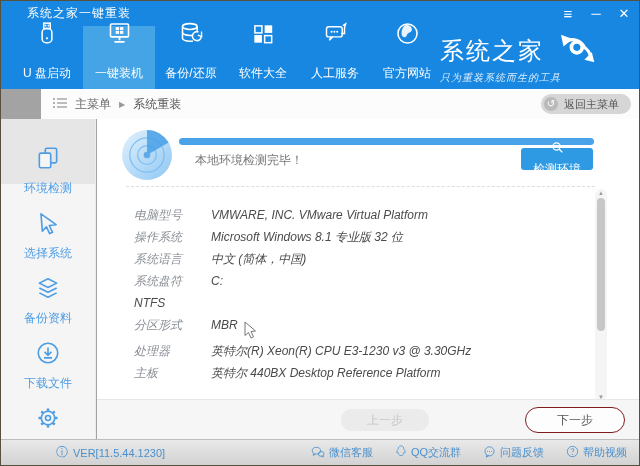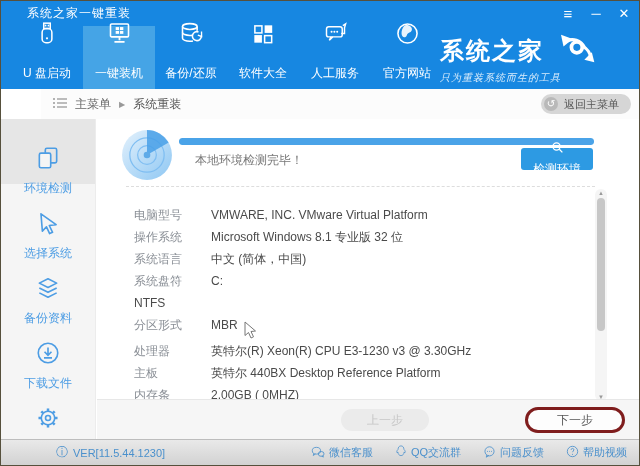--- a/index.html
+++ b/index.html
@@ -1,38 +1,38 @@
 <!DOCTYPE html>
 <html><head>
 <meta charset="utf-8">
 <style>
   * { box-sizing: border-box; margin: 0; padding: 0; }
   html,body { background:#2b2a26; }
   .window {
     position: relative; width: 640px; height: 466px; margin: 0 auto;
-    background: #ffffff; overflow: hidden;
+    background: #a3a3a3; overflow: hidden;
     border: 1px solid #56503c;
     font-family: "Liberation Sans", "DejaVu Sans", sans-serif;
   }
   
   .titlebar { position:absolute; top:0; left:0; right:0; height:25px; background:#1787e1; display:flex; align-items:center; }
   .titlebar .title { color:#fff; font-size:12px; padding-left:26px; letter-spacing:1px; }
   .win-controls { position:absolute; right:6px; top:0; height:25px; display:flex; align-items:center; gap:10px; }
   .win-btn { color:#fff; font-size:13px; width:18px; text-align:center; cursor:pointer; line-height:25px; }
   .win-btn.menu { font-size:15px; }
   
   .navbar { position:absolute; top:25px; left:0; right:0; height:63px; background:#1787e1; }
   .nav-items { position:absolute; left:10px; top:0; height:63px; display:flex; }
   .nav-item { width:72px; height:63px; display:flex; flex-direction:column; align-items:center; justify-content:flex-end; padding-bottom:7px; cursor:pointer; }
   .nav-item.active { background:#45a4e6;justify-content:flex-end; }
   .nav-item .nico { height:34px; display:flex; align-items:center; justify-content:center; }
   .nav-item .nlabel { color:#fff; font-size:12px; margin-top:18px; white-space:nowrap; }
   .logo { position:absolute; right:14px; top:8px; width:185px; }
   .logo-row { display:flex; align-items:center; }
-  .logo-title { color:#fff; font-size:24px; font-weight:bold; letter-spacing:2px; white-space:nowrap; }
+  .logo-title { color:#fff; font-size:24px; font-weight:normal; letter-spacing:2px; white-space:nowrap; }
   .logo-mark { margin-left:6px; }
   .logo-tagline { color:#d9ecfb; font-size:10px; margin-top:3px; letter-spacing:1px; white-space:nowrap;font-style:italic; }
   
   .crumbbar { position:absolute; top:88px; left:0; right:0; height:30px; background:#fcfcfc; display:flex; align-items:center;margin-left:40px; }
   .crumb-icon { margin-left:12px; }
   .crumb-root { color:#666; font-size:12px; margin-left:8px; cursor:pointer; }
   .crumb-arrow { color:#999; font-size:8px; margin:0 8px; }
   .crumb-current { color:#555; font-size:12px; }
   .back-pill { position:absolute; right:8px; top:5px; height:20px; background:#d6d6d6; border-radius:10px; display:flex; align-items:center; padding:0 12px 0 3px; cursor:pointer; }
   .back-pill .back-ico { width:14px; height:14px; background:#b9b9b9; border-radius:50%; color:#fff; font-size:10px; line-height:14px; text-align:center; margin-right:6px; }
@@ -44,34 +44,34 @@
   .side-item .slabel { color:#4d9de4; font-size:12px; margin-top:5px; }
   
   .main { position:absolute; top:118px; left:96px; right:0; bottom:26px; background:#fff; }
   .radar { position:absolute; left:24px; top:10px; }
   .progress-track { position:absolute; left:82px; top:19px; width:415px; height:7px; background:#e8f1fa; border-radius:3px; overflow:hidden; }
   .progress-fill { height:100%; background:#4aa3e8; border-radius:3px; }
   .status-text { position:absolute; left:98px; top:33px; font-size:12px; color:#777; }
   .detect-btn { position:absolute; left:424px; top:29px; width:72px; height:22px; background:#2d9ae3; border:none; border-radius:3px; color:#fff; font-size:12px; display:flex; align-items:center; justify-content:center; gap:4px; cursor:pointer; font-family:inherit;flex-direction:column; }
   .dashed-sep { position:absolute; left:29px; right:44px; top:67px; border-top:1px dashed #ddd; }
   .info-table { position:absolute; left:37px; top:85px; right:50px; }
-  .info-row { display:flex; height:22px; align-items:center; }
+  .info-row { display:flex; height:22px; align-items:center;font-style:italic; }
   .info-row.gap-before { margin-top:4px; }
   .info-label { width:77px; color:#8a8f96; font-size:12px; flex:none; }
   .info-value { color:#4a4a4a; font-size:12px; white-space:nowrap; }
   .more-dots { position:absolute; left:37px; top:278px; color:#bbb; font-size:12px; height:6px; overflow:hidden; line-height:6px; }
   
   .scrollbar { position:absolute; right:32px; top:70px; width:12px; height:212px; background:#f5f5f5; border-radius:6px; }
   .scroll-arrow { position:absolute; left:0; width:12px; text-align:center; color:#9a9a9a; font-size:6px; cursor:pointer; }
   .scroll-arrow.up { top:1px; } .scroll-arrow.down { bottom:1px; }
   .scroll-thumb { position:absolute; left:2px; top:9px; width:8px; height:133px; background:#c7c7c7; border-radius:4px; cursor:pointer; }
   
   .wizardbar { position:absolute; left:0; right:0; bottom:0; height:40px; background:#f6f6f6; border-top:1px solid #e7e7e7; }
   .btn-prev { position:absolute; right:210px; top:9px; width:88px; height:22px; border:none; border-radius:11px; background:#ebebeb; color:#c6c6c6; font-size:12px; font-family:inherit; cursor:pointer; }
-  .btn-next { position:absolute; right:14px; top:7px; width:100px; height:26px; border:3px solid #7f1d1d; border-radius:13px; background:#fdfdfd; color:#555; font-size:12px; font-family:inherit; cursor:pointer; }
+  .btn-next { position:absolute; right:14px; top:7px; width:100px; height:26px; border:1px solid #7f1d1d; border-radius:13px; background:#fdfdfd; color:#555; font-size:12px; font-family:inherit; cursor:pointer; }
   
   .statusbar { position:absolute; left:0; right:0; bottom:0; height:26px; background:linear-gradient(#e9e9e9,#d2d2d2); border-top:1px solid #bdbdbd; display:flex; align-items:center; }
   .ver { display:flex; align-items:center; gap:5px; margin-left:55px; color:#4a90cc; font-size:11px; cursor:pointer; }
   .ver .info-ico { font-size:12px; }
   .foot-links { position:absolute; right:12px; display:flex; align-items:center; gap:22px; }
   .foot-link { display:flex; align-items:center; gap:4px; color:#4a90cc; font-size:11px; cursor:pointer; }
   
   .mouse-cursor { position:absolute; left:243px; top:320px; pointer-events:none; }
 </style>
 </head>
@@ -320,24 +320,20 @@
           <span class="info-value">MBR</span>
         </div>
       <div class="info-row gap-before">
           <span class="info-label">处理器</span>
           <span class="info-value">英特尔(R) Xeon(R) CPU E3-1230 v3 @ 3.30GHz</span>
         </div>
       <div class="info-row">
           <span class="info-label">主板</span>
           <span class="info-value">英特尔 440BX Desktop Reference Platform</span>
         </div>
-      <div class="info-row">
-          <span class="info-label">内存条</span>
-          <span class="info-value">2.00GB ( 0MHZ)</span>
-        </div>
     </div>
     <div class="more-dots">……</div>
 
     <div class="scrollbar">
       <span class="scroll-arrow up">▲</span>
       <div class="scroll-thumb"></div>
       <span class="scroll-arrow down">▼</span>
     </div>
 
     <div class="wizardbar">

